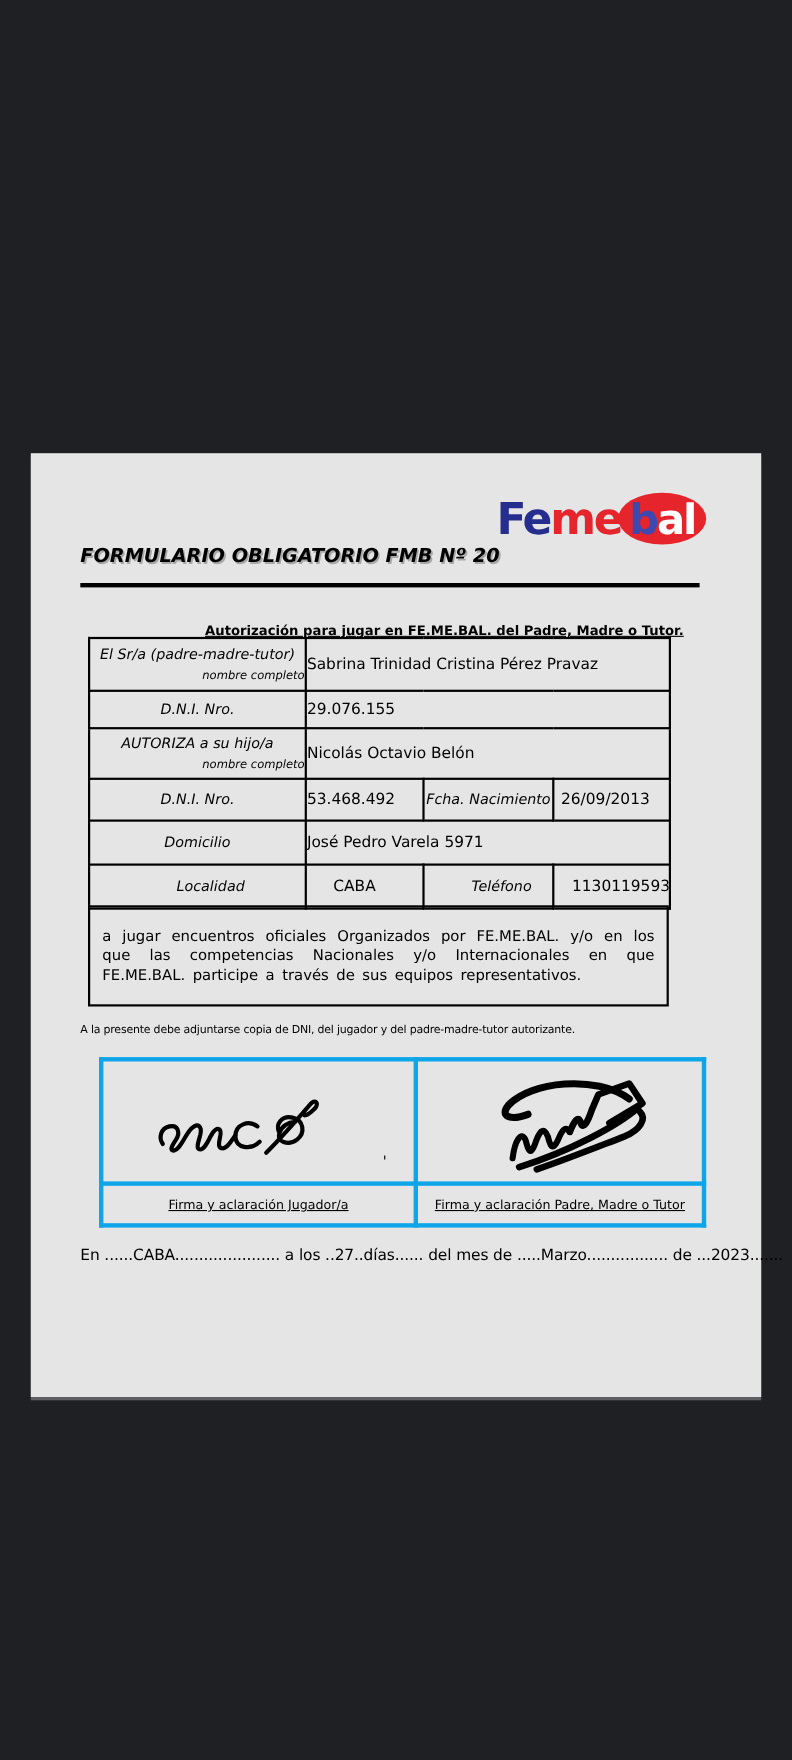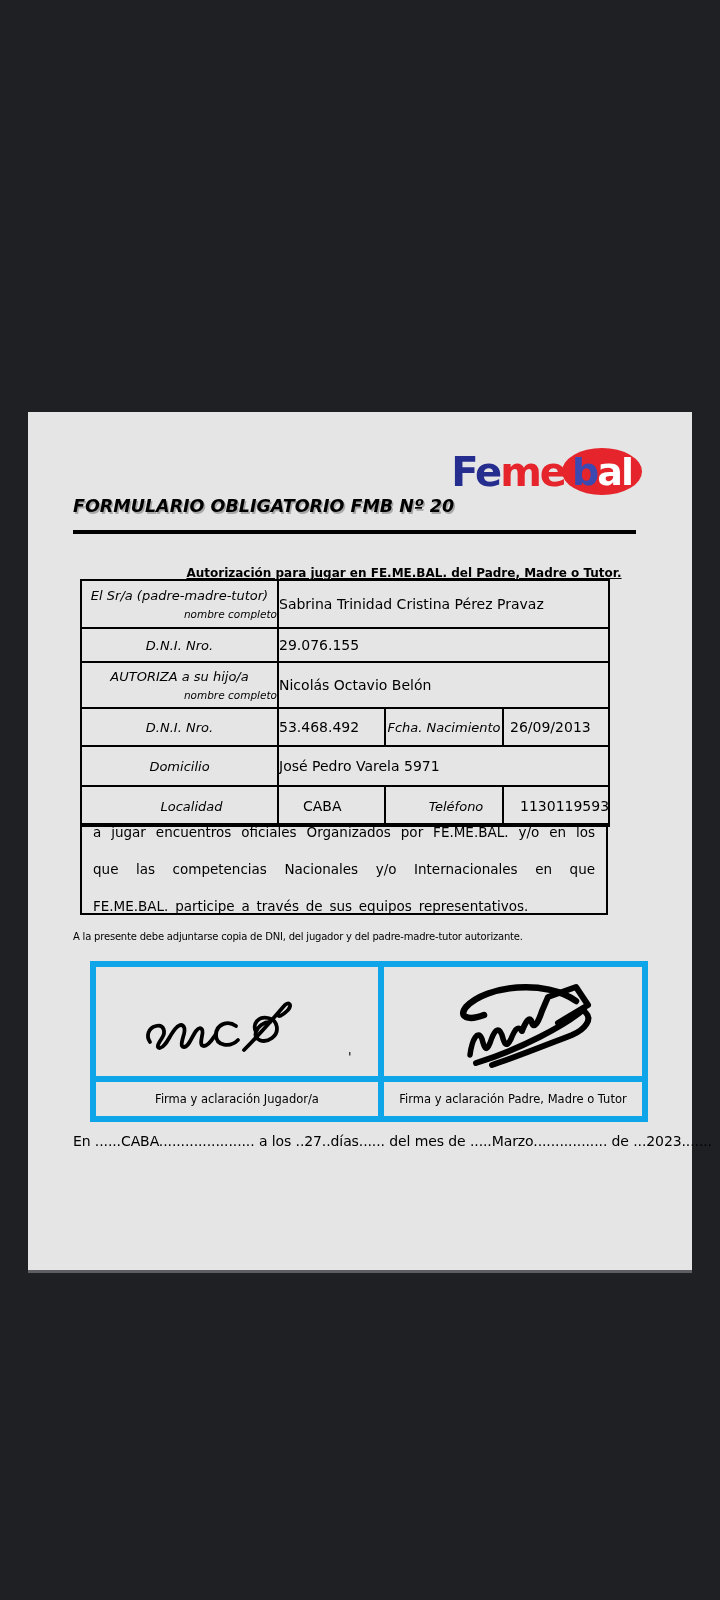--- a/index.html
+++ b/index.html
@@ -67,32 +67,32 @@
   .r6 td { height:38px;padding-left:24px; }
   
   .auth-box {
     position:absolute; left:52px; top:411px;
     width:528px; height:92px; box-sizing:border-box;
     border:2px solid #000;
     display:flex; align-items:center;
   }
   .auth-box p {
     margin:0; padding:0 11px;
-    font-size:13.5px; line-height:37px;
+    font-size:13.5px; line-height:18px;
     text-align:justify; word-spacing:2.5px; color:#000;
   }
   .note {
     position:absolute; left:45px; top:519px;
     font-size:10px; letter-spacing:-0.2px; color:#000;
     white-space:nowrap;
   }
   
   .sig-wrap { position:absolute; left:62px; top:549px; }
   .sig-table { border-collapse:collapse; }
-  .sig-table td { border:6px solid #0ea5e9; padding:0; }
+  .sig-table td { border:4px solid #0ea5e9; padding:0;text-decoration:underline; }
   .sig-cell { height:100px; text-align:center; vertical-align:middle; }
   .sig-cell.c1 { width:282px; }
   .sig-cell.c2 { width:258px; }
   .sig-label { height:34px; text-align:center; font-size:11.5px; color:#000; }
   .tick {
     position:absolute; left:258px; top:88px;
     font-size:13px; color:#000;
   }
   .sig-stroke { stroke:#000; fill:none; stroke-linecap:round; stroke-linejoin:round; }
   .date-line {

